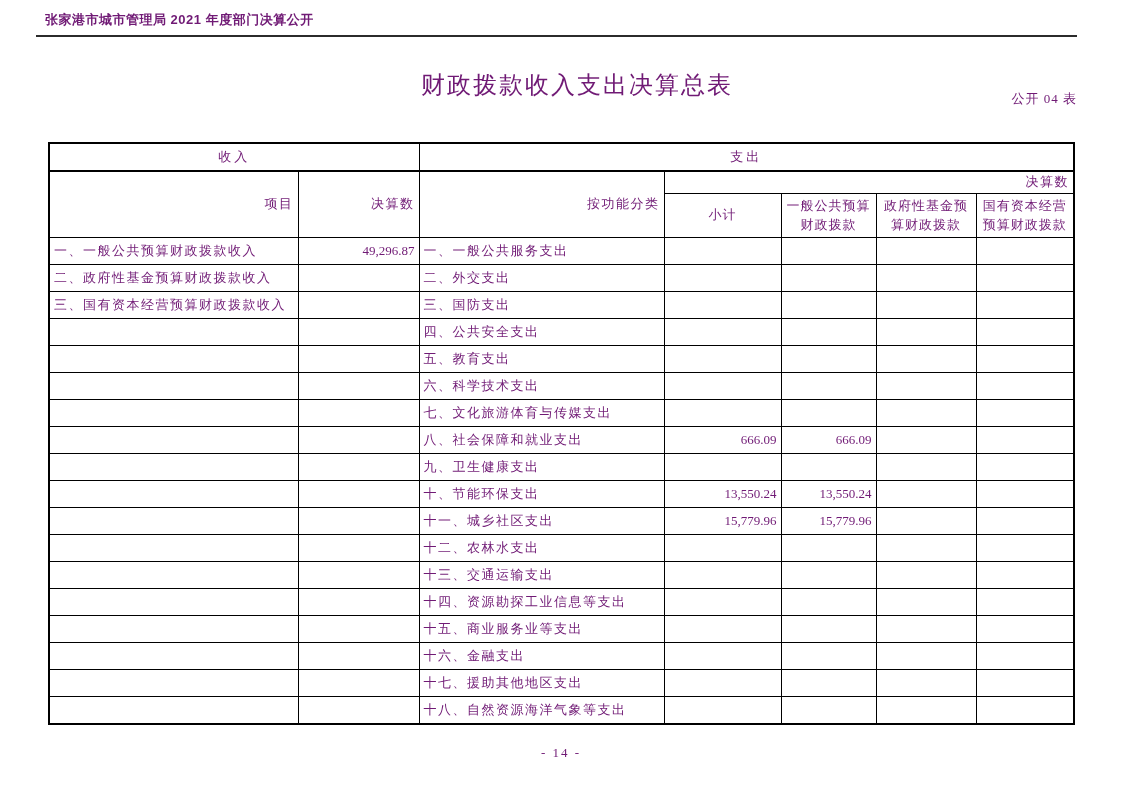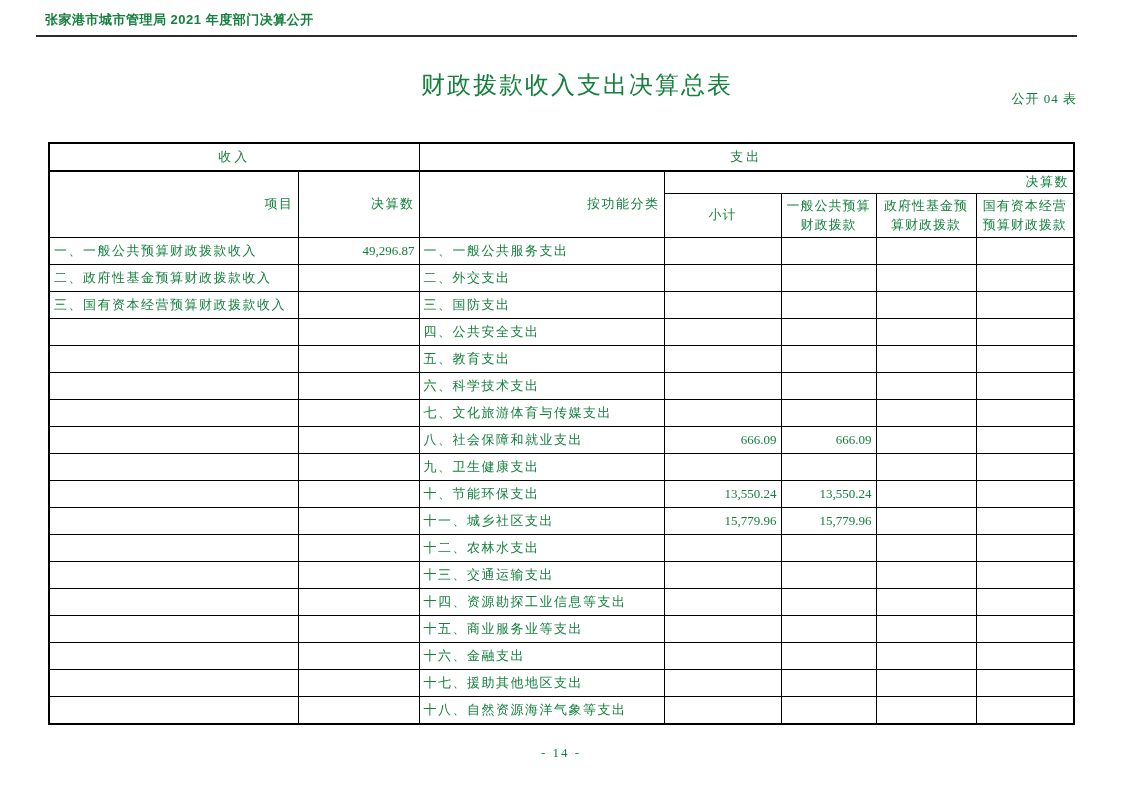--- a/index.html
+++ b/index.html
@@ -1,17 +1,17 @@
 <!DOCTYPE html>
 <html><head>
 <meta charset="utf-8">
 <style>
   html,body{margin:0;padding:0;background:#ffffff;}
   .page{
-    position:relative;width:1122px;height:793px;background:#ffffff;color:#15803d;
+    position:relative;width:1122px;height:793px;background:#ffffff;color:#701a75;
     font-family:"Liberation Serif","DejaVu Serif",serif;overflow:hidden;border-radius:22px;
   }
   .doc-header{
     position:absolute;left:36px;top:8px;width:1041px;box-sizing:border-box;
     border-bottom:2px solid #2b2b2b;padding:3px 0 6px 9px;
     font-family:"Liberation Sans","DejaVu Sans",sans-serif;
     font-weight:bold;font-size:13px;letter-spacing:0.5px;
   }
   .title{
     position:absolute;top:53px;left:0;width:100%;margin:16px;text-align:center;

